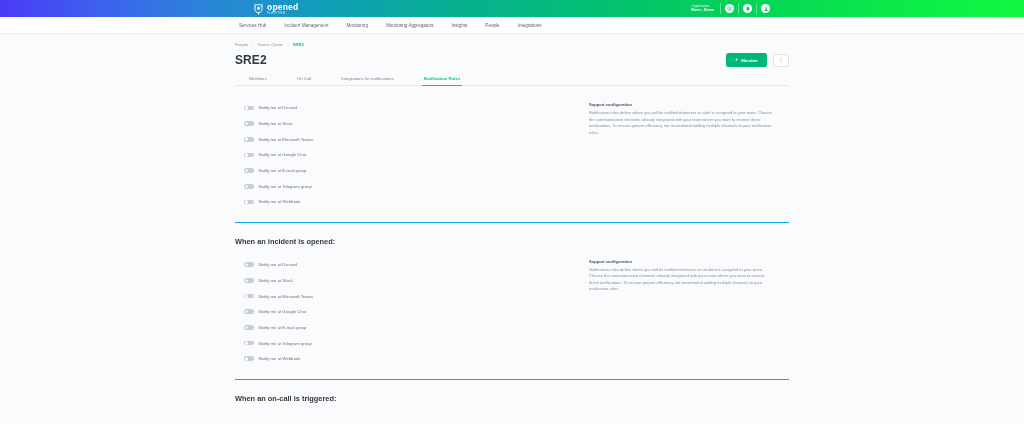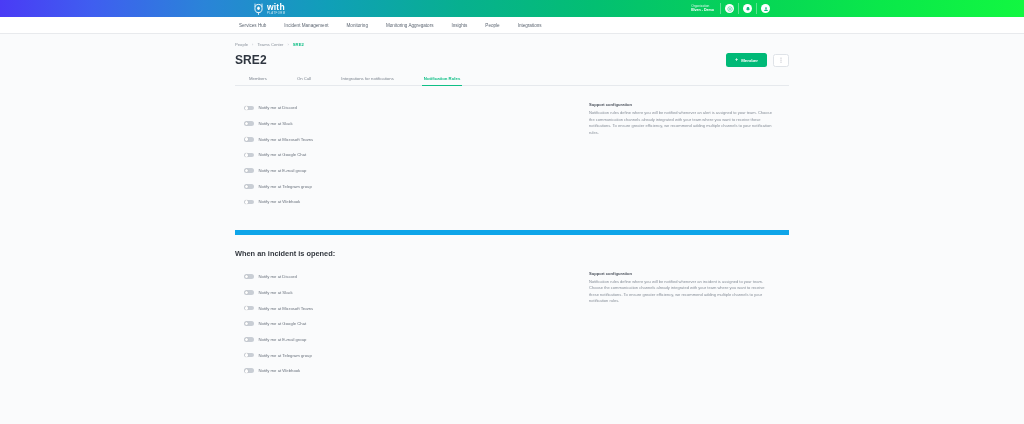--- a/index.html
+++ b/index.html
@@ -109,21 +109,21 @@
   }
   .tab {
     font-size: 4.3px; color: #7c848f; padding: 0 2px 4px 2px;
     cursor: pointer; white-space: nowrap; border-bottom: 1.6px solid transparent;
     margin-bottom: -1px;
   }
   .tab.active { color: #0fbf86; font-weight: 700; border-bottom-color: #0fbf86; }
 
   
   .section { padding-top: 14px; }
-  .section + .section { border-top: 5px solid #0ea5e9; margin-top: 20px; }
+  .section + .section { border-top: 1px solid #0ea5e9; margin-top: 12px; }
   .section-head {
     font-size: 7.4px; font-weight: 700; color: #33383f; margin-bottom: 11px;
   }
   .section-body { display: flex; gap: 0; }
   .rules-col { width: 340px; flex: none; padding-left: 9px; }
   .help-col  { width: 200px; flex: none; padding-left: 14px; padding-top: 2px; }
 
   .rule-row {
     display: flex; align-items: center; gap: 5px;
     height: 15.7px;
@@ -149,21 +149,21 @@
 
   <div class="brand">
     <svg class="brand-mark" viewBox="0 0 22 24">
       <path d="M4 2 L4 7" stroke="#fff" stroke-width="1.6" fill="none" stroke-linecap="round"></path>
       <path d="M18 2 L18 7" stroke="#fff" stroke-width="1.6" fill="none" stroke-linecap="round"></path>
       <ellipse cx="11" cy="11" rx="7.2" ry="8.2" fill="none" stroke="#fff" stroke-width="1.8"></ellipse>
       <ellipse cx="11" cy="10.5" rx="2.6" ry="3.4" fill="#fff"></ellipse>
       <path d="M11 19.2 L11 23" stroke="#fff" stroke-width="1.6" stroke-linecap="round"></path>
     </svg>
     <span class="brand-text">
-      <span class="brand-name">with</span>
+      <span class="brand-name">opened</span>
       <span class="brand-sub">PLATFORM</span>
     </span>
   </div>
 
   <div class="topbar-right">
     <div class="org-block">
       <span class="org-label">Organization</span>
       <span class="org-name">Elven - Demo</span>
     </div>
     <div class="icon-divider"></div>
@@ -303,15 +303,19 @@
             <span class="rule-label">Notify me at Webhook</span>
           </div>
         </div>
         <div class="help-col">
           <div class="help-title">Support configuration</div>
           <div class="help-text">Notification rules define where you will be notified whenever an incident is assigned to your team. Choose the communication channels already integrated with your team where you want to receive these notifications. To ensure greater efficiency, we recommend adding multiple channels to your notification rules.</div>
         </div>
       </div>
     </div>
 
+    <div class="section">
+      <div class="section-head">When an on-call is triggered:</div>
+
+    </div>
 
   </div>
 </div>
 
 </body></html>

